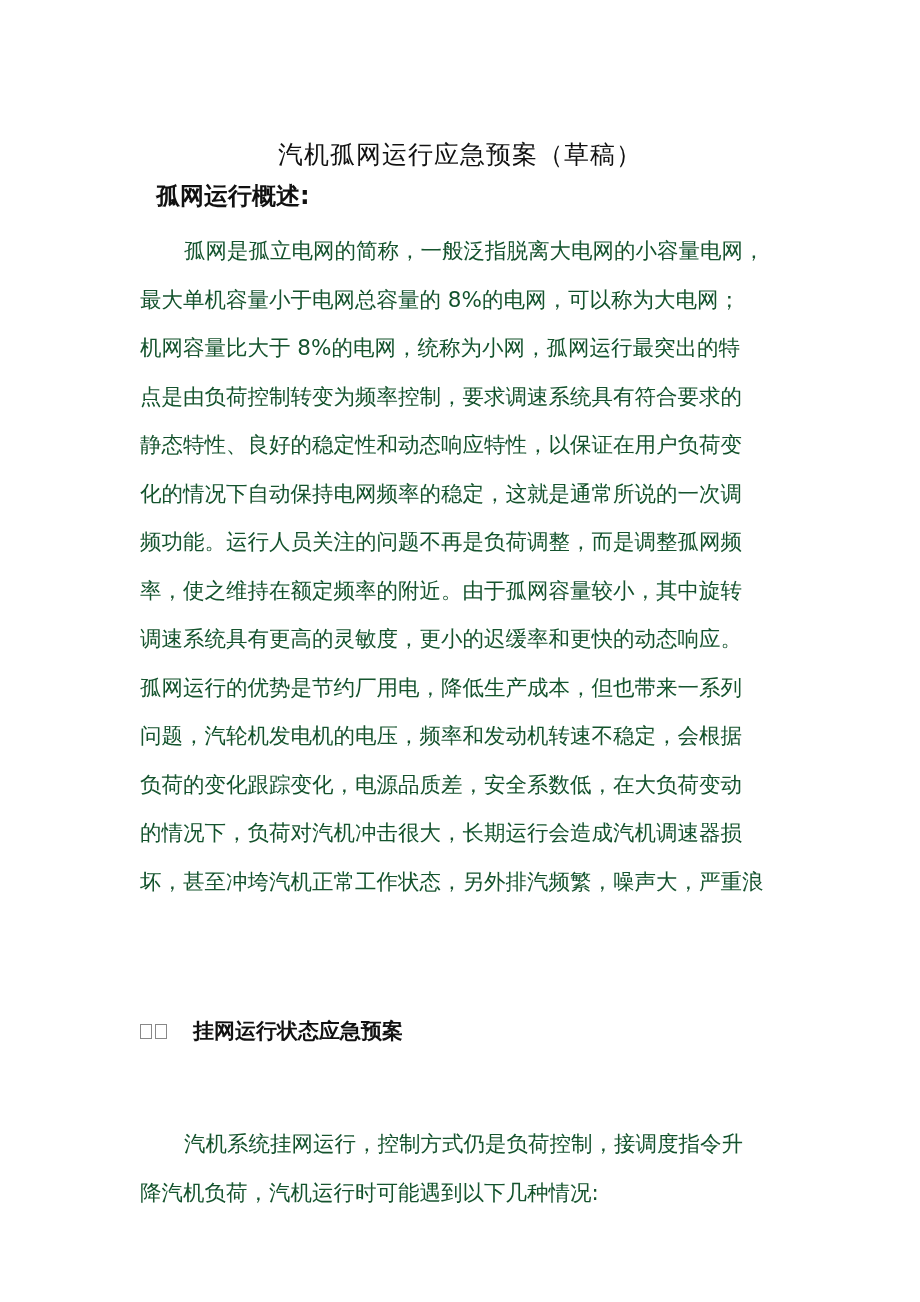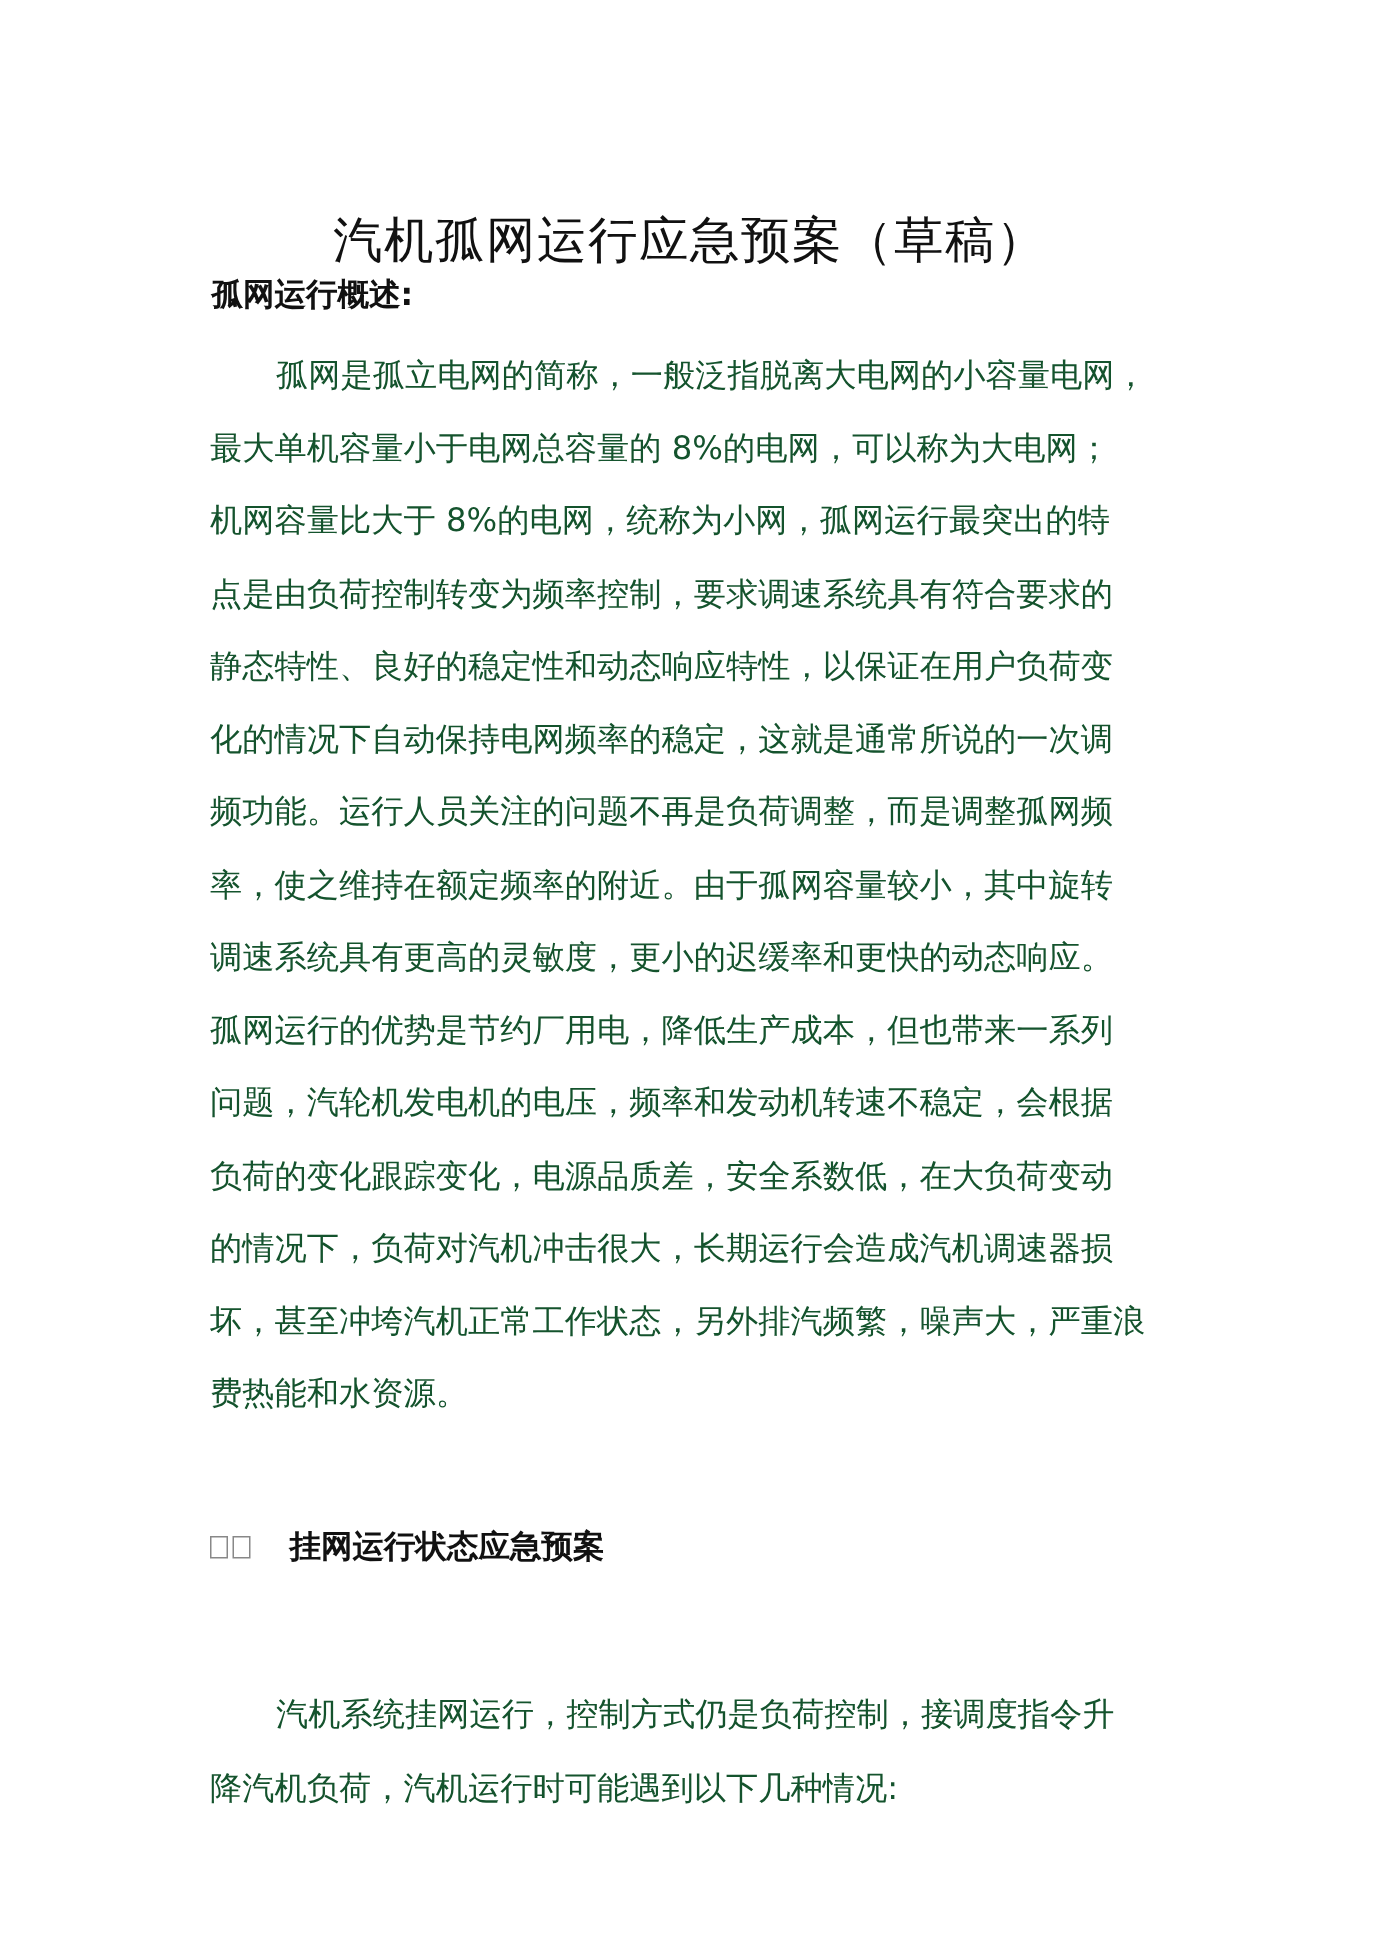--- a/index.html
+++ b/index.html
@@ -21,31 +21,31 @@
       top: 0;
       width: 920px;
       height: 1302px;
     }
     .title {
       position: absolute;
       top: 118px;
       left: 0;
       width: 920px;
       text-align: center;
-      font-size: 33px;
+      font-size: 25px;
       font-weight: normal;
       letter-spacing: 1px;
       line-height: 40px;
       color: #111;
     }
     .section-heading {
       position: absolute;
-      left: 141px;
+      left: 156px;
       top: 180px;
-      font-size: 21px;
+      font-size: 24px;
       font-weight: bold;
       line-height: 32px;
       color: #111;
     }
     .body-text {
       position: absolute;
       left: 140px;
       width: 652px;
       font-size: 21.5px;
       line-height: 48.5px;
@@ -111,21 +111,20 @@
     <span class="line">静态特性、良好的稳定性和动态响应特性，以保证在用户负荷变</span>
     <span class="line">化的情况下自动保持电网频率的稳定，这就是通常所说的一次调</span>
     <span class="line">频功能。运行人员关注的问题不再是负荷调整，而是调整孤网频</span>
     <span class="line">率，使之维持在额定频率的附近。由于孤网容量较小，其中旋转</span>
     <span class="line">调速系统具有更高的灵敏度，更小的迟缓率和更快的动态响应。</span>
     <span class="line">孤网运行的优势是节约厂用电，降低生产成本，但也带来一系列</span>
     <span class="line">问题，汽轮机发电机的电压，频率和发动机转速不稳定，会根据</span>
     <span class="line">负荷的变化跟踪变化，电源品质差，安全系数低，在大负荷变动</span>
     <span class="line">的情况下，负荷对汽机冲击很大，长期运行会造成汽机调速器损</span>
     <span class="line">坏，甚至冲垮汽机正常工作状态，另外排汽频繁，噪声大，严重浪</span>
-    <span class="line">费热能和水资源。</span>
   </div>
 
   <div class="subheading">
     <span class="bullet-boxes">
       <span class="bullet-box"></span>
       <span class="bullet-box"></span>
     </span>
     <span class="subheading-label">挂网运行状态应急预案</span>
   </div>
 

